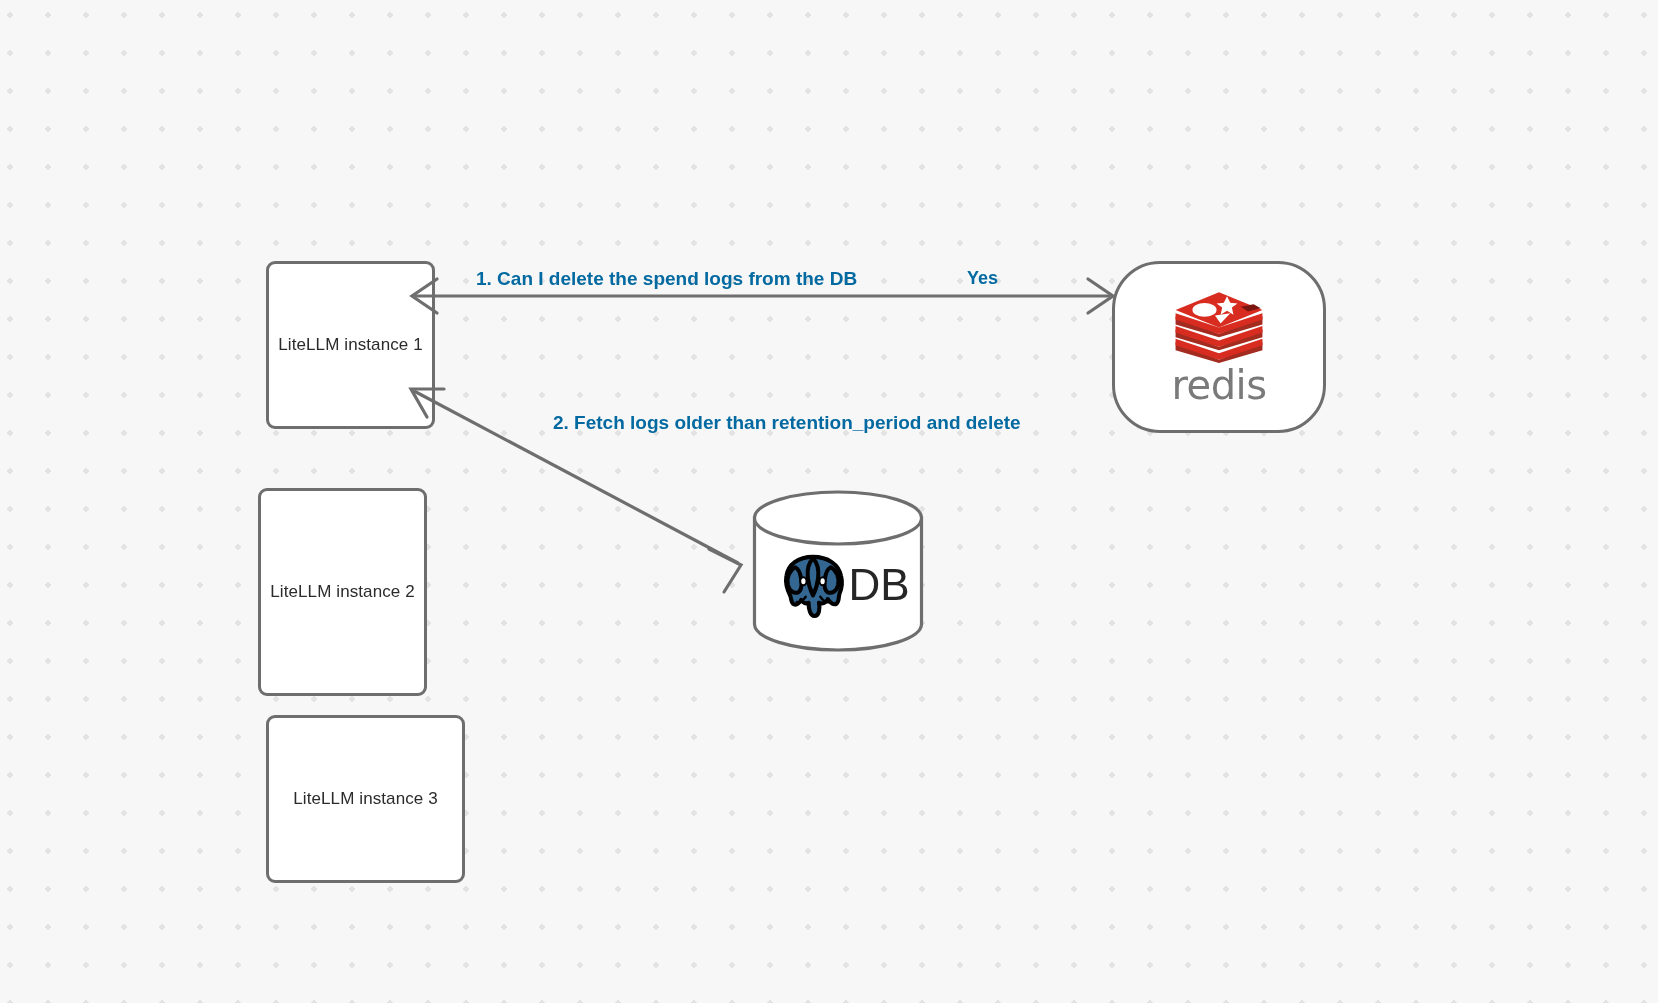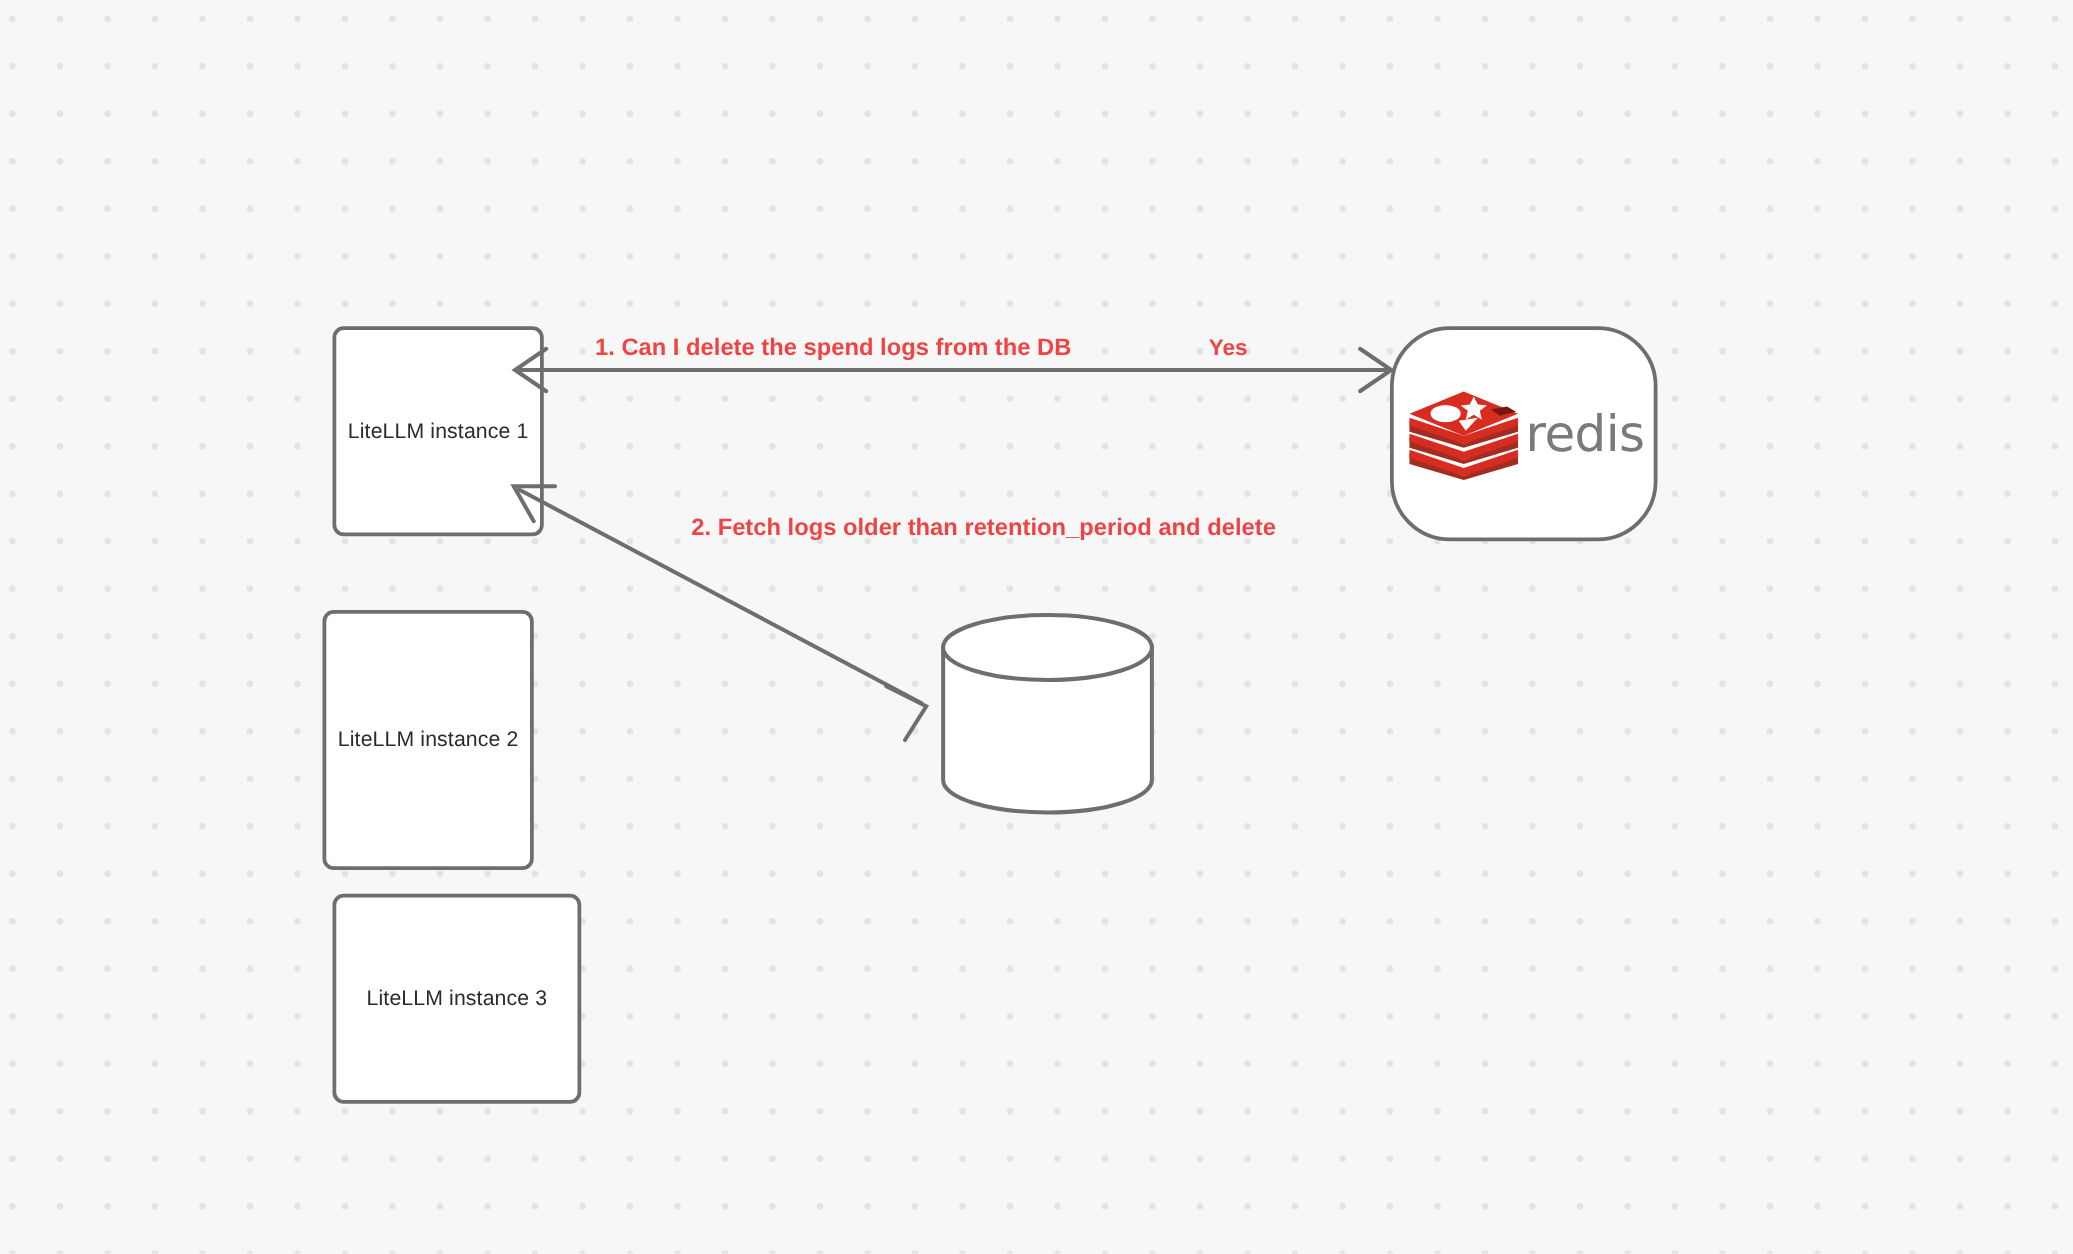--- a/index.html
+++ b/index.html
@@ -65,21 +65,21 @@
     position: absolute;
     left: 1112px;
     top: 261px;
     width: 214px;
     height: 172px;
     background: #ffffff;
     border: 3px solid #6e6e6e;
     border-radius: 48px;
     box-sizing: border-box;
     display: flex;
-    flex-direction: row;
+    flex-direction: column;
     align-items: center;
     justify-content: center;
   }
   #redis-logo-mark { width: 98px; height: 74px; display: block; }
   #redis-wordmark {
     font-size: 40px;
     color: #7a7a7a;
     font-family: "DejaVu Sans", sans-serif;
     letter-spacing: -0.5px;
     line-height: 1;
@@ -114,21 +114,21 @@
     font-family: "Liberation Sans", sans-serif;
     line-height: 1;
     margin-left: -2px;
   }
 
   
   .edge-label {
     position: absolute;
     font-family: "Liberation Sans", sans-serif;
     font-weight: bold;
-    color: #ef4444;
+    color: #0369a1;
     white-space: nowrap;
   }
   #label-step-1 {
     left: 476px;
     top: 268px;
     font-size: 19px;
   }
   #label-yes {
     left: 967px;
     top: 268px;
@@ -196,19 +196,43 @@
     <path d="M87 22 L103 19 L112 24 L96 28 Z" fill="#7a1610"></path>
   </svg>
   <div id="redis-wordmark">redis</div>
 </div>
 
 <div id="node-db">
   <svg id="db-cylinder-svg" width="172" height="162" viewBox="0 0 172 162" xmlns="http://www.w3.org/2000/svg">
     <path d="M2.5 28 L2.5 134 A83.5 26 0 0 0 169.5 134 L169.5 28 Z" fill="#ffffff" stroke="#6e6e6e" stroke-width="3.2"></path>
     <ellipse cx="86" cy="28" rx="83.5" ry="26" fill="#ffffff" stroke="#6e6e6e" stroke-width="3.2"></ellipse>
   </svg>
+  <div id="db-inner">
+    <svg id="pg-elephant" viewBox="0 0 100 100" xmlns="http://www.w3.org/2000/svg">
+      <g stroke="#000000" stroke-width="5.5" stroke-linejoin="round" stroke-linecap="round" fill="#336791">
+
+        <path d="M50 12 C30 12 16 22 14 38 C12 50 16 58 19 64 C21 68 20 74 24 76 C28 78 32 74 34 70
+                 C36 74 40 76 44 74 C44 82 46 92 52 92 C58 92 60 82 58 74
+                 C63 76 68 74 70 69 C73 74 78 78 82 75 C86 72 84 66 86 61 C89 54 90 46 88 38
+                 C85 22 70 12 50 12 Z"></path>
+
+        <path d="M26 26 C18 30 14 40 16 50 C18 58 24 62 30 60 C34 58 35 50 34 42 C33 34 30 28 26 26 Z" fill="#336791"></path>
+
+        <path d="M74 26 C82 30 86 40 84 50 C82 58 76 62 70 60 C66 58 65 50 66 42 C67 34 70 28 74 26 Z" fill="#336791"></path>
+
+        <path d="M50 14 C44 20 42 30 43 40 C44 50 47 58 50 64 C53 58 56 50 57 40 C58 30 56 20 50 14 Z" fill="#336791"></path>
+      </g>
+
+      <ellipse cx="37" cy="45" rx="4.2" ry="5.4" fill="#ffffff" stroke="#000000" stroke-width="2.6"></ellipse>
+      <ellipse cx="63" cy="45" rx="4.2" ry="5.4" fill="#ffffff" stroke="#000000" stroke-width="2.6"></ellipse>
+
+      <path d="M40 66 C36 72 32 74 28 73" fill="none" stroke="#000000" stroke-width="3.4" stroke-linecap="round"></path>
+      <path d="M60 66 C64 72 68 74 72 73" fill="none" stroke="#000000" stroke-width="3.4" stroke-linecap="round"></path>
+    </svg>
+    <span id="db-text">DB</span>
+  </div>
 </div>
 
 <div class="edge-label" id="label-step-1">1.  Can I delete the spend logs from the DB</div>
 
 <div class="edge-label" id="label-yes">Yes</div>
 
 <div class="edge-label" id="label-step-2">2.  Fetch logs older than retention_period and delete</div>
 
 </body></html>

